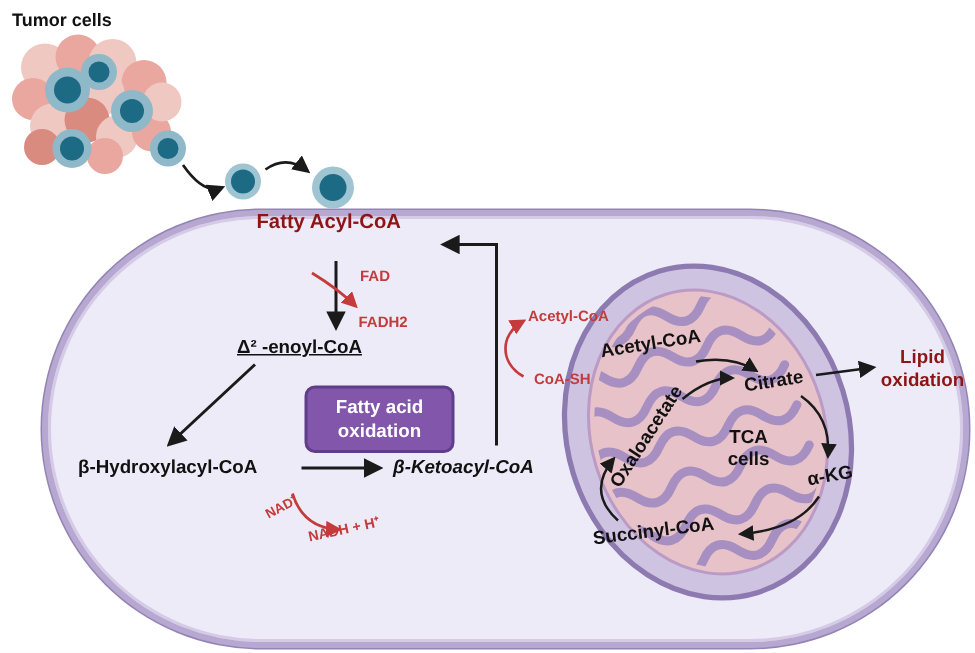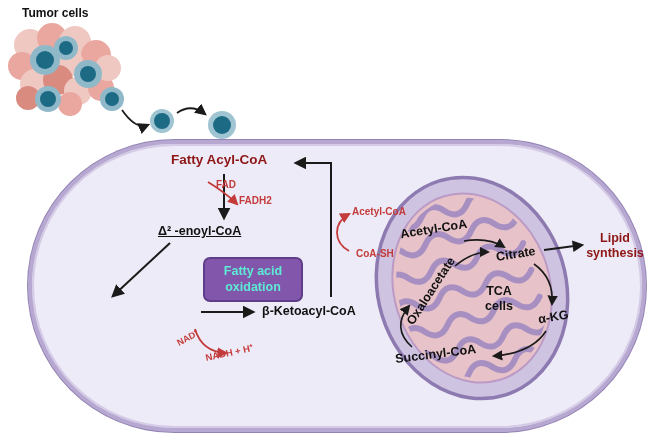--- a/index.html
+++ b/index.html
@@ -13,21 +13,21 @@
     border:4px solid #b7a8d2; border-radius:150px;
     box-shadow: 0 0 0 1px #9484b5, inset 0 0 0 2px #d5cbe6;
   }
   svg.overlay { position:absolute; left:0; top:0; pointer-events:none; }
   .lbl { position:absolute; font-weight:bold; white-space:nowrap; color:#111; }
   .darkred { color:#8e1515; }
   .red { color:#c43b3b; }
   .fa-box {
     position:absolute; left:203px; top:257px; width:82px; padding:5px 7px;
     background:#8257ab; border:2px solid #5f3d8a; border-radius:7px;
-    color:#5eead4; font-weight:bold; font-size:12.5px; text-align:center;
+    color:#ffffff; font-weight:bold; font-size:12.5px; text-align:center;
     line-height:1.25; white-space:normal;
   }
   .wrap { white-space:normal; text-align:center; line-height:1.2; }
 </style>
 </head>
 <body>
 
 <div class="canvas">
 
   <div class="cell-membrane"></div>
@@ -108,41 +108,42 @@
     <path d="M 349,251 C 333,242 333,223 349,214" fill="none" stroke="#c43b3b" stroke-width="1.8" marker-end="url(#mr)"></path>
 
     <path d="M 464,241 Q 488,237 504,247" fill="none" stroke="#1a1a1a" stroke-width="1.6" marker-end="url(#mb)"></path>
     <path d="M 455,266 Q 472,252 488,252" fill="none" stroke="#1a1a1a" stroke-width="1.6" marker-end="url(#mb)"></path>
     <path d="M 534,264 Q 554,278 552,304" fill="none" stroke="#1a1a1a" stroke-width="1.6" marker-end="url(#mb)"></path>
     <path d="M 546,331 Q 532,353 494,356" fill="none" stroke="#1a1a1a" stroke-width="1.6" marker-end="url(#mb)"></path>
     <path d="M 412,347 Q 391,328 409,306" fill="none" stroke="#1a1a1a" stroke-width="1.6" marker-end="url(#mb)"></path>
     <path d="M 544,250 L 582,245" fill="none" stroke="#1a1a1a" stroke-width="1.8" marker-end="url(#mb)"></path>
   </svg>
 
-  <div class="lbl" style="left:8px; top:6px; font-size:12px;margin-left:14px;">Tumor cells</div>
+  <div class="lbl" style="left:8px; top:6px; font-size:12px;">Tumor cells</div>
 
-  <div class="lbl darkred" style="left:171px; top:152px; font-size:13.5px;">Fatty Acyl-CoA</div>
+  <div class="lbl darkred" style="left:171px; top:140px; font-size:13.5px;">Fatty Acyl-CoA</div>
 
-  <div class="lbl red" style="left:192px; top:179px; font-size:10px;padding-left:24px;">FAD</div>
-  <div class="lbl red" style="left:239px; top:195px; font-size:10px;">FADH2</div>
+  <div class="lbl red" style="left:216px; top:179px; font-size:10px;padding-left:24px;">FAD</div>
+  <div class="lbl red" style="left:239px; top:210px; font-size:10px;">FADH2</div>
 
   <div class="lbl" style="left:158px; top:224px; font-size:12.5px;text-decoration:underline;">Δ² -enoyl-CoA</div>
 
   <div class="fa-box">Fatty acid oxidation</div>
 
-  <div class="lbl" style="left:262px; top:304px; font-size:12.5px;">β-Ketoacyl-CoA</div>
+  <div class="lbl" style="left:52px; top:304px; font-size:12.5px;">β-Hydroxylacyl-CoA</div>
+  <div class="lbl" style="left:262px; top:304px; font-size:12.5px;font-style:italic;">β-Ketoacyl-CoA</div>
 
   <div class="lbl red" style="left:176px; top:331px; font-size:9px; transform:rotate(-28deg);">NAD⁺</div>
   <div class="lbl red" style="left:205px; top:346px; font-size:9.5px; transform:rotate(-12deg);">NADH + H⁺</div>
 
   <div class="lbl red" style="left:352px; top:206px; font-size:10px;">Acetyl-CoA</div>
   <div class="lbl red" style="left:356px; top:248px; font-size:10px;text-align:center;">CoA-SH</div>
 
   <div class="lbl" style="left:400px; top:222px; font-size:12.5px; transform:rotate(-9deg);">Acetyl-CoA</div>
   <div class="lbl" style="left:496px; top:247px; font-size:12.5px; transform:rotate(-9deg);">Citrate</div>
   <div class="lbl" style="left:392px; top:284px; font-size:12.5px; transform:rotate(-57deg);">Oxaloacetate</div>
   <div class="lbl wrap" style="left:474px; top:284px; width:50px; font-size:12.5px;">TCA cells</div>
   <div class="lbl" style="left:538px; top:310px; font-size:12.5px; transform:rotate(-10deg);">α-KG</div>
   <div class="lbl" style="left:395px; top:347px; font-size:12.5px; transform:rotate(-7deg);">Succinyl-CoA</div>
 
-  <div class="lbl darkred wrap" style="left:584px; top:231px; width:62px; font-size:12.5px;">Lipid synthesis</div>
+  <div class="lbl darkred wrap" style="left:584px; top:231px; width:62px; font-size:12.5px;">Lipid oxidation</div>
 
 </div>
 
 </body></html>

